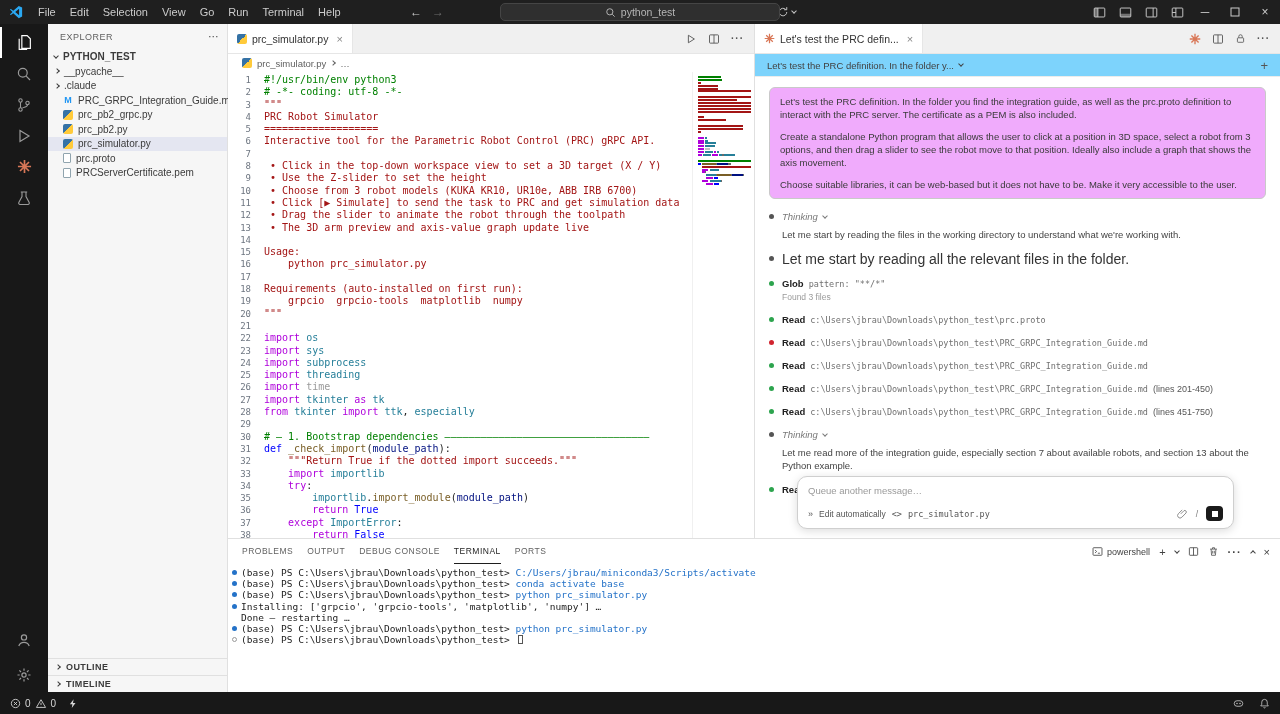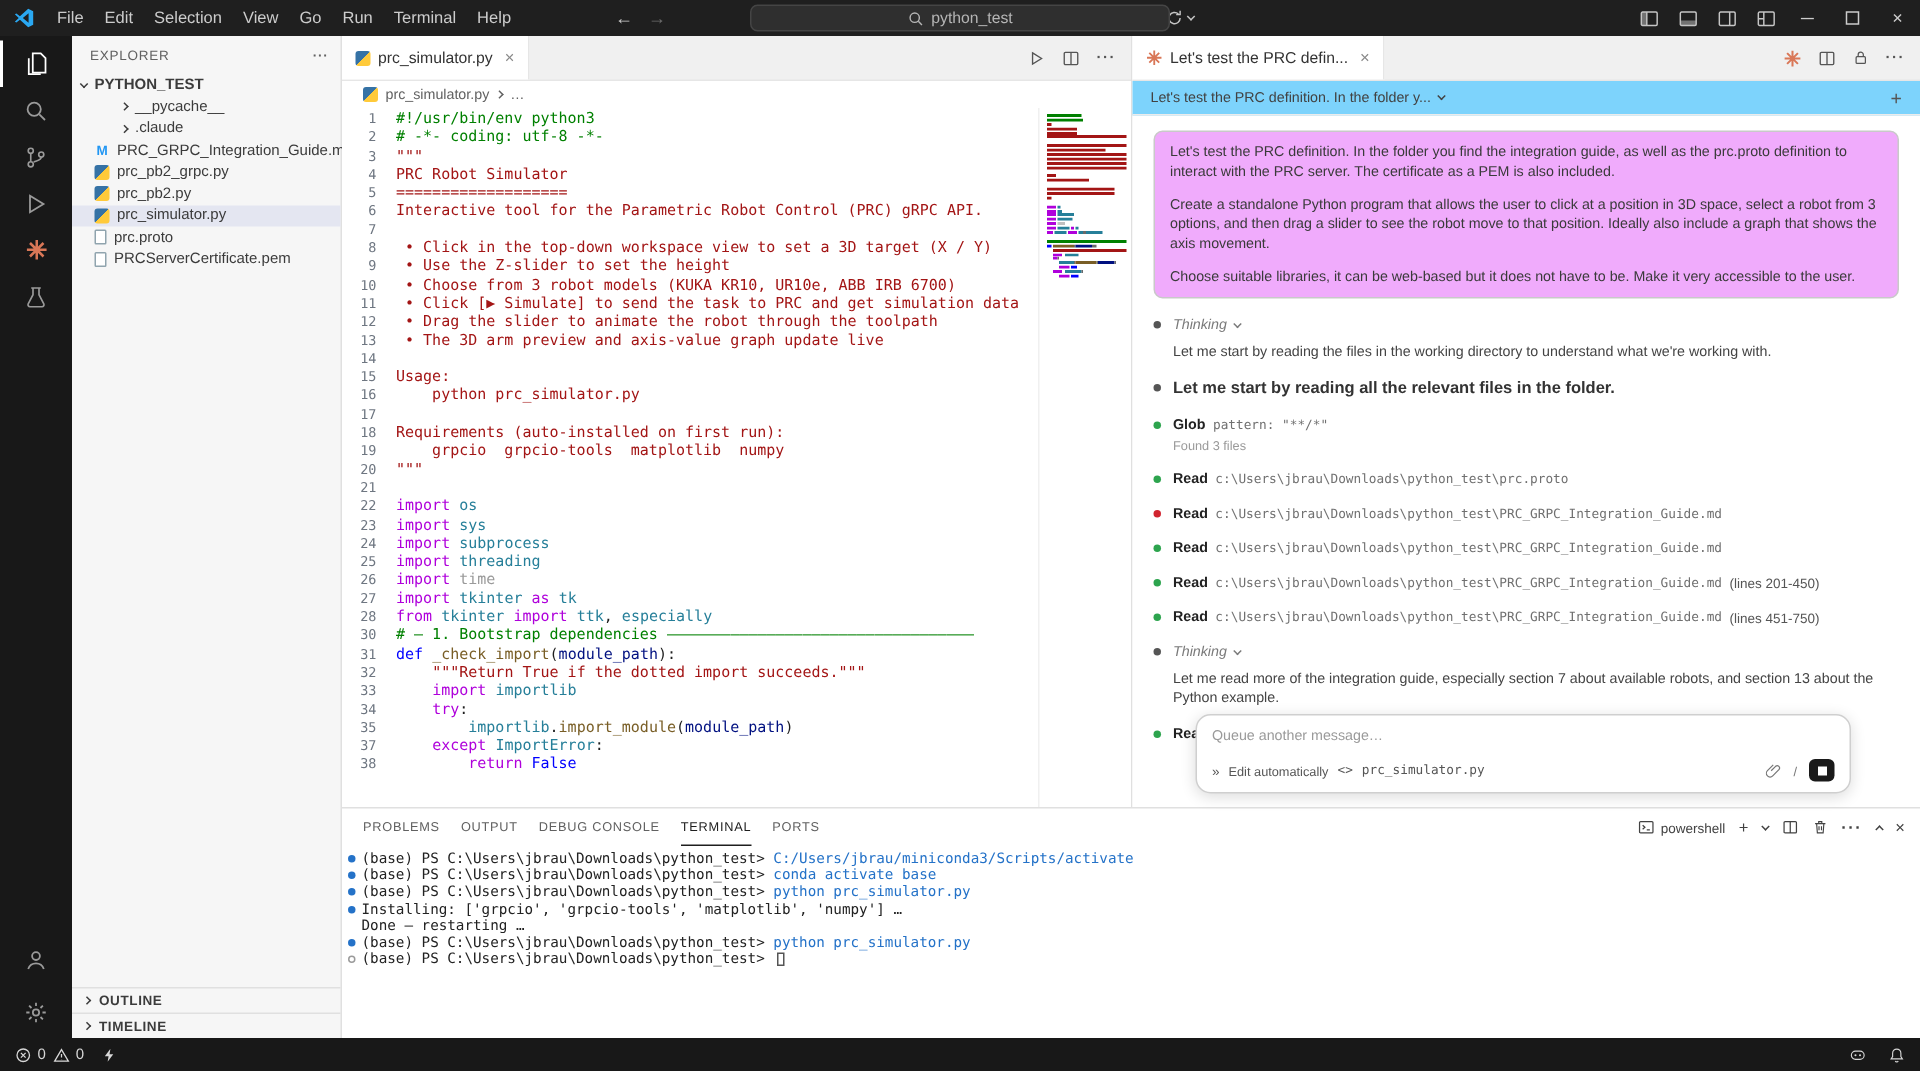--- a/index.html
+++ b/index.html
@@ -28,21 +28,21 @@
   .act-item.claude{color:#D97757;}
   .act-bottom{margin-top:auto;margin-bottom:4px;}
 
   
   .sidebar{width:180px;background:#f6f6f6;border-right:1px solid #e0e0e0;display:flex;flex-direction:column;font-size:10.5px;color:#3b3b3b;flex:none;}
   .side-header{height:25px;display:flex;align-items:center;padding:0 8px 0 12px;font-size:9px;letter-spacing:.5px;color:#616161;}
   .side-header .more{margin-left:auto;font-weight:bold;color:#616161;}
   .root-row{height:15px;display:flex;align-items:center;gap:5px;padding-left:6px;font-weight:bold;font-size:10px;}
   .tree{flex:none;}
   .tree-row{height:14.5px;display:flex;align-items:center;gap:5px;padding-left:15px;cursor:default;font-size:10px;white-space:nowrap;}
-  .tree-row.folder{padding-left:7px;margin-left:26px;}
+  .tree-row.folder{padding-left:7px;}
   .tree-row.selected{background:#e4e6f1;}
   .fi{flex:none;display:inline-block;}
   .fi.py{width:10px;height:10px;border-radius:2px;background:linear-gradient(135deg,#3572A5 50%,#ffca3a 50%);}
   .fi.md{width:10px;color:#2196f3;font-weight:bold;font-size:9px;line-height:10px;text-align:center;}
   .fi.gen{width:8px;height:10px;border:1px solid #90a4ae;border-radius:1px;background:#fff;}
   .sidebar-bottom{margin-top:auto;text-align:right;}
   .side-section{height:17px;display:flex;align-items:center;gap:6px;border-top:1px solid #e0e0e0;padding-left:8px;font-size:9px;font-weight:bold;letter-spacing:.4px;color:#3b3b3b;}
 
   
   .chev{display:inline-block;width:4px;height:4px;border-right:1.2px solid currentColor;border-bottom:1.2px solid currentColor;flex:none;}
@@ -86,21 +86,21 @@
   .chat-scroll{flex:1;overflow:hidden;padding:10px 14px 0 14px;}
   .user-card{border:1px solid #c9c9c9;border-radius:6px;background:#f0abfc;padding:7px 10px;font-size:9.5px;line-height:13px;color:#3a3a3a;}
   .user-card p{margin-bottom:9px;}
   .user-card p:last-child{margin-bottom:0;}
   .event{display:flex;gap:8px;margin-top:12px;align-items:flex-start;}
   .bullet{width:5px;height:5px;border-radius:50%;margin-top:3px;flex:none;}
   .bullet.green{background:#2da44e;} .bullet.red{background:#d1242f;} .bullet.gray{background:#555;}
   .ev-body{min-width:0;}
   .think-label{font-style:italic;color:#7a7a7a;font-size:9.5px;display:flex;align-items:center;gap:5px;}
   .think-text{margin-top:6px;font-size:9.5px;color:#444;line-height:13px;}
-  .ev-text{font-size:11px;color:#333;line-height:13px;font-weight:bold;}
+  .ev-text{font-size:14px;color:#333;line-height:13px;}
   .tool-line{display:flex;align-items:center;gap:5px;white-space:nowrap;}
   .tool-name{font-weight:bold;font-size:9.5px;color:#222;}
   .tool-detail{font-family:"DejaVu Sans Mono",monospace;font-size:8.5px;color:#707070;}
   .tool-suffix{font-size:9px;color:#555;}
   .tool-sub{font-size:8.5px;color:#9a9a9a;margin-top:3px;}
   .queue-box{position:absolute;left:42px;right:46px;bottom:9px;background:#fff;border:1px solid #cfcfcf;border-radius:10px;box-shadow:0 2px 10px rgba(0,0,0,.14);padding:8px 10px 7px;}
   .queue-input{font-size:9.5px;color:#9a9a9a;}
   .queue-row2{display:flex;align-items:center;gap:6px;margin-top:10px;font-size:8.5px;color:#555;}
   .code-ref{font-family:"DejaVu Sans Mono",monospace;font-size:8.5px;color:#555;}
   .queue-right{margin-left:auto;display:flex;align-items:center;gap:8px;color:#777;}
@@ -368,26 +368,28 @@
                   <div class="code-line"><span class="ln">19</span><span class="ltxt"><span class="tok-s">    grpcio  grpcio-tools  matplotlib  numpy</span></span></div>
                   <div class="code-line"><span class="ln">20</span><span class="ltxt"><span class="tok-s">"""</span></span></div>
                   <div class="code-line"><span class="ln">21</span><span class="ltxt"></span></div>
                   <div class="code-line"><span class="ln">22</span><span class="ltxt"><span class="tok-k">import</span><span class="tok-n"> </span><span class="tok-t">os</span></span></div>
                   <div class="code-line"><span class="ln">23</span><span class="ltxt"><span class="tok-k">import</span><span class="tok-n"> </span><span class="tok-t">sys</span></span></div>
                   <div class="code-line"><span class="ln">24</span><span class="ltxt"><span class="tok-k">import</span><span class="tok-n"> </span><span class="tok-t">subprocess</span></span></div>
                   <div class="code-line"><span class="ln">25</span><span class="ltxt"><span class="tok-k">import</span><span class="tok-n"> </span><span class="tok-t">threading</span></span></div>
                   <div class="code-line"><span class="ln">26</span><span class="ltxt"><span class="tok-k">import</span><span class="tok-n"> </span><span class="tok-g">time</span></span></div>
                   <div class="code-line"><span class="ln">27</span><span class="ltxt"><span class="tok-k">import</span><span class="tok-n"> </span><span class="tok-t">tkinter</span><span class="tok-n"> </span><span class="tok-k">as</span><span class="tok-n"> </span><span class="tok-t">tk</span></span></div>
                   <div class="code-line"><span class="ln">28</span><span class="ltxt"><span class="tok-k">from</span><span class="tok-n"> </span><span class="tok-t">tkinter</span><span class="tok-n"> </span><span class="tok-k">import</span><span class="tok-n"> </span><span class="tok-t">ttk</span><span class="tok-n">, </span><span class="tok-t">especially</span></span></div>
+                  <div class="code-line"><span class="ln">29</span><span class="ltxt"></span></div>
                   <div class="code-line"><span class="ln">30</span><span class="ltxt"><span class="tok-c"># — 1. Bootstrap dependencies ——————————————————————————————————</span></span></div>
                   <div class="code-line"><span class="ln">31</span><span class="ltxt"><span class="tok-b">def</span><span class="tok-n"> </span><span class="tok-f">_check_import</span><span class="tok-n">(</span><span class="tok-p">module_path</span><span class="tok-n">):</span></span></div>
                   <div class="code-line"><span class="ln">32</span><span class="ltxt"><span class="tok-n">    </span><span class="tok-s">"""Return True if the dotted import succeeds."""</span></span></div>
                   <div class="code-line"><span class="ln">33</span><span class="ltxt"><span class="tok-n">    </span><span class="tok-k">import</span><span class="tok-n"> </span><span class="tok-t">importlib</span></span></div>
                   <div class="code-line"><span class="ln">34</span><span class="ltxt"><span class="tok-n">    </span><span class="tok-k">try</span><span class="tok-n">:</span></span></div>
                   <div class="code-line"><span class="ln">35</span><span class="ltxt"><span class="tok-n">        </span><span class="tok-t">importlib</span><span class="tok-n">.</span><span class="tok-f">import_module</span><span class="tok-n">(</span><span class="tok-p">module_path</span><span class="tok-n">)</span></span></div>
+                  <div class="code-line"><span class="ln">36</span><span class="ltxt"><span class="tok-n">        </span><span class="tok-k">return</span><span class="tok-n"> </span><span class="tok-b">True</span></span></div>
                   <div class="code-line"><span class="ln">37</span><span class="ltxt"><span class="tok-n">    </span><span class="tok-k">except</span><span class="tok-n"> </span><span class="tok-t">ImportError</span><span class="tok-n">:</span></span></div>
                   <div class="code-line"><span class="ln">38</span><span class="ltxt"><span class="tok-n">        </span><span class="tok-k">return</span><span class="tok-n"> </span><span class="tok-b">False</span></span></div>
                 </div>
             </div>
             <div class="minimap">
               <div>
                   <div class="mini-line"><span class="mini-seg bg-c" style="width: 23.1px;"></span></div>
                   <div class="mini-line"><span class="mini-seg bg-c" style="width: 24.15px;"></span></div>
                   <div class="mini-line"><span class="mini-seg bg-s" style="width: 3.15px;"></span></div>
                   <div class="mini-line"><span class="mini-seg bg-s" style="width: 19.95px;"></span></div>

